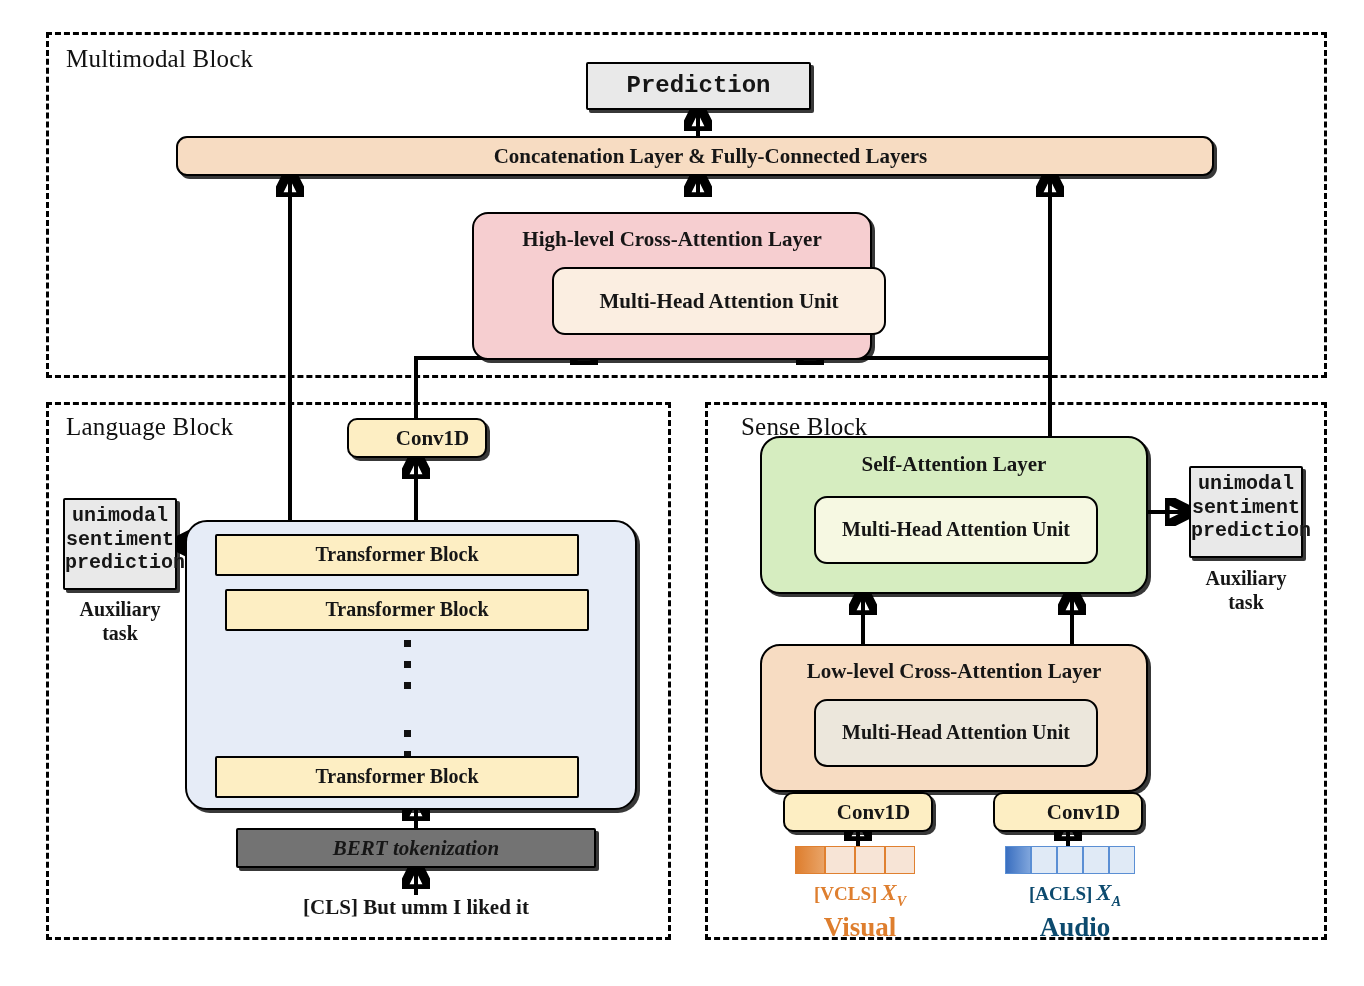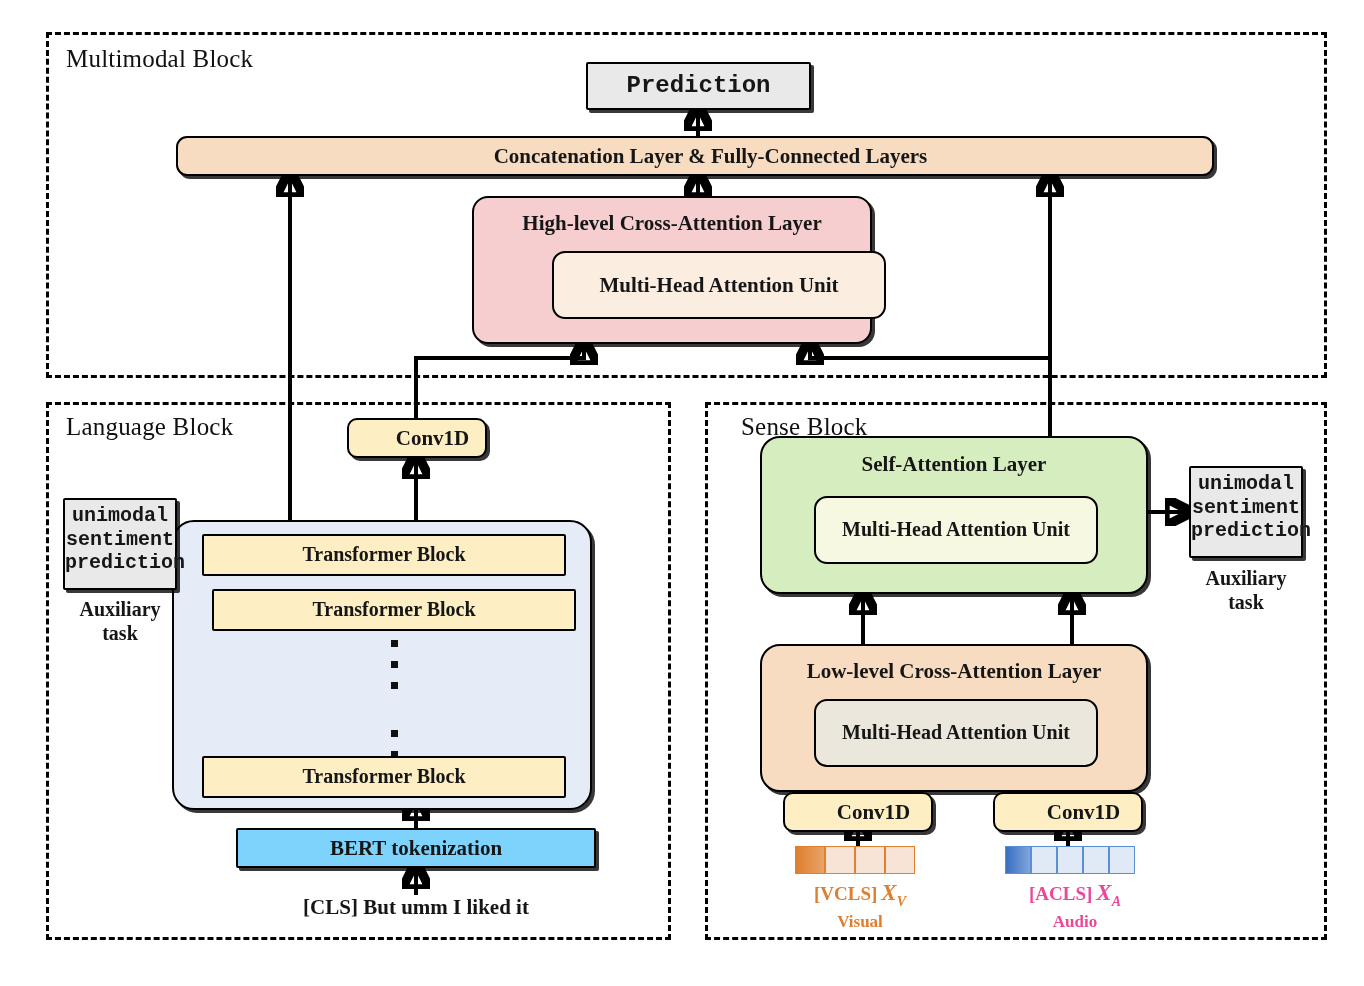--- a/index.html
+++ b/index.html
@@ -50,21 +50,21 @@
   
   .fill-gray   {background:#e9e9e9;font-family:Liberation Mono, monospace;}
   .fill-peach  {background:#f7dcc2;}
   .fill-pink   {background:#f6ced0;}
   .fill-cream  {background:#fbeee1;}
   .fill-green  {background:#d6edc0;}
   .fill-ivory  {background:#f6f8e2;}
   .fill-beige  {background:#ece7dc;}
   .fill-bluebg {background:#e6ecf7;}
   .fill-yellow {background:#fdeec3;}
-  .fill-lilac  {background:#7dd3fc;}
+  .fill-lilac  {background:#737373;font-style:italic;}
 
   .bert-word{
     position:absolute;
     color:#4a7ebb;
     font-weight:700;
     font-size:52px;
     letter-spacing:1px;
     z-index:4;
   }
 
@@ -100,23 +100,23 @@
   .strip.visual .cell.first{background:linear-gradient(90deg,#de7e2e 0%,#e9a468 100%);}
   .strip.audio .cell{border-color:#5b8fd4;background:#e0eaf6;}
   .strip.audio .cell.first{background:linear-gradient(90deg,#3a6fc0 0%,#7fa5dc 100%);}
 
   .modal-label{
     position:absolute;text-align:center;font-weight:700;z-index:4;white-space:nowrap;
   }
   .modal-label .tok{font-size:19px;}
   .modal-label .xv{font-size:23px;font-style:italic;font-weight:700;}
   .modal-label .xv sub{font-size:14px;font-style:italic;}
-  .modal-label .name{font-size:17px;display:block;margin-top:2px;}
+  .modal-label .name{font-size:27px;display:block;margin-top:2px;}
   .c-orange{color:#de7e2e;}
-  .c-blue{color:#ec4899;}
+  .c-blue{color:#0c4a6e;}
 </style>
 </head>
 <body>
 
 <div id="stage">
 
   <svg class="wires">
     <defs>
       <marker id="ah" viewBox="0 0 12 12" refX="9" refY="6" markerWidth="7" markerHeight="7" orient="auto-start-reverse">
         <path d="M 0 0 L 12 6 L 0 12 z" fill="#000" stroke="none"></path>
@@ -161,35 +161,35 @@
   <div class="dash-title" style="left:66px;top:45px;text-align:right;">Multimodal Block</div>
 
   <div class="node square fill-gray shadow" style="left:586px;top:62px;width:225px;height:48px;font-size:24px;">
     <span>Prediction</span>
   </div>
 
   <div class="node pill fill-peach shadow" style="left:176px;top:136px;width:1038px;height:40px;font-size:21px;">
     <span>Concatenation Layer  &amp;  Fully-Connected Layers</span>
   </div>
 
-  <div class="node round fill-pink shadow" style="left:472px;top:196px;width:400px;height:148px;display:block;">
+  <div class="node round fill-pink shadow" style="left:472px;top:212px;width:400px;height:148px;display:block;">
     <div style="font-size:21px;margin-top:13px;">High-level Cross-Attention Layer</div>
     <div class="node round fill-cream" style="position:absolute;left:78px;top:53px;width:334px;height:68px;font-size:21px;border-radius:13px;">
       <span>Multi-Head Attention Unit</span>
     </div>
   </div>
 
   <div class="dash-block" style="left:46px;top:402px;width:625px;height:538px;"></div>
   <div class="dash-title" style="left:66px;top:413px;">Language Block</div>
 
   <div class="node pill fill-yellow shadow" style="left:347px;top:418px;width:140px;height:40px;font-size:21px;border-radius:10px;">
     <span>Conv1D</span>
   </div>
 
-  <div class="node round fill-bluebg shadow" style="left:172px;top:520px;width:420px;height:290px;display:block;border-radius:22px;">
+  <div class="node round fill-bluebg shadow" style="left:185px;top:520px;width:452px;height:290px;display:block;border-radius:22px;">
 
     <div class="node square fill-yellow" style="position:absolute;left:28px;top:12px;width:364px;height:42px;font-size:20px;">
       <span>Transformer Block</span>
     </div>
 
     <div class="node square fill-yellow" style="position:absolute;left:38px;top:67px;width:364px;height:42px;font-size:20px;">
       <span>Transformer Block</span>
     </div>
 
     <div class="dots" style="left:217px;top:118px;">

